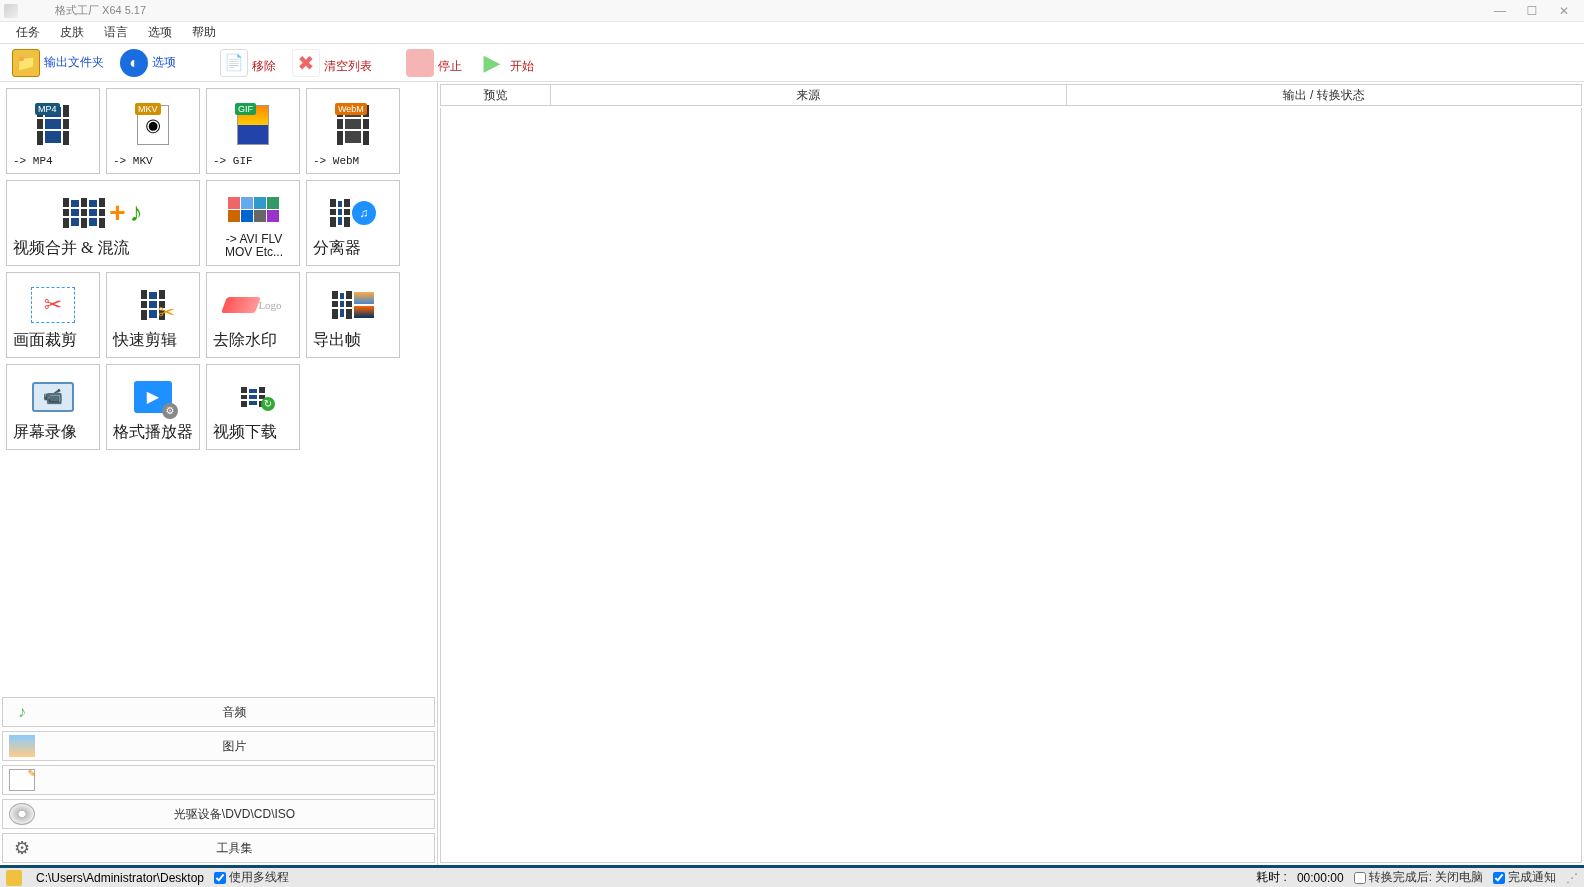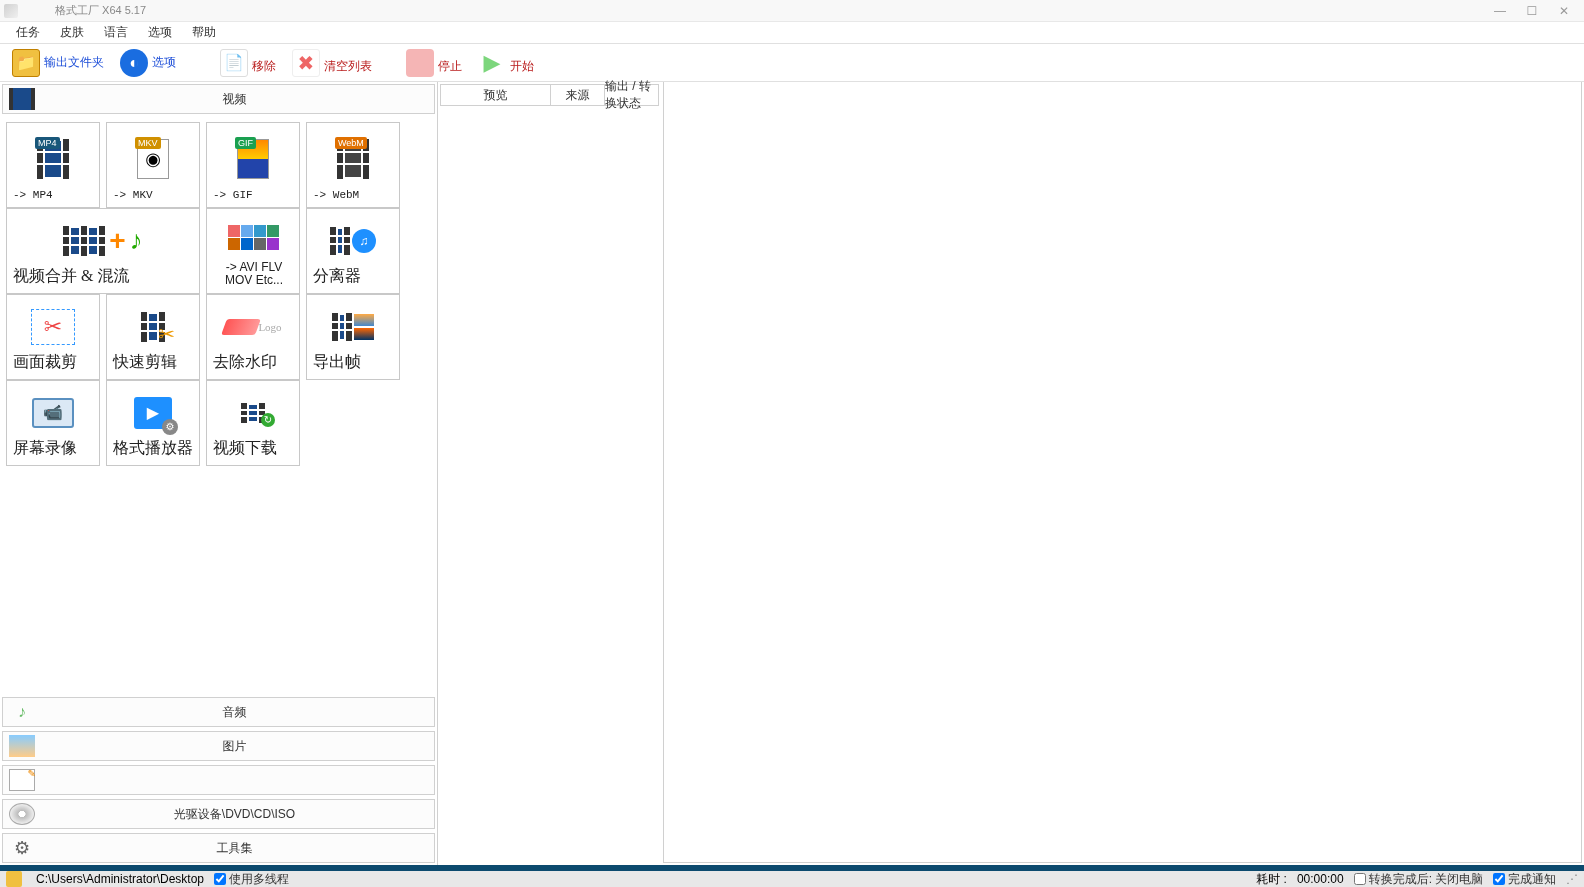--- a/index.html
+++ b/index.html
@@ -23,36 +23,36 @@
 
 .workarea { flex: 1; display: flex; min-height: 0; }
 
 .leftpanel { width: 438px; background: #fff; display: flex; flex-direction: column; border-right: 1px solid #d0d0d0; }
 
 .cat-header { height: 30px; background: #fcfcfc; border: 1px solid #d0d0d0; margin: 2px; display: flex; align-items: center; padding: 0 6px; cursor: pointer; }
 .cat-header .cat-ico { width: 26px; height: 22px; margin-right: 6px; display:flex;align-items:center;justify-content:center;font-size:16px;}
 .cat-header .cat-title { flex: 1; text-align: center; color: #333; }
 
 .cat-body { flex: 1; padding: 6px; overflow: auto; }
-.row { display: flex; gap: 6px; flex-wrap: nowrap; }
+.row { display: flex; gap: 6px; margin-bottom: 6px; flex-wrap: nowrap; }
 .item { border: 1px solid #c8c8c8; background: #fff; padding: 6px 4px; display:flex; flex-direction:column; align-items:center; justify-content:space-between; cursor:pointer; }
 .item.sq { width: 94px; height: 86px; }
 .item.wd { width: 194px; height: 86px; }
 .item .thumb { flex:1; display:flex; align-items:center; justify-content:center; }
 .item .cap { width:100%; text-align:left; font-family: "Courier New", monospace; color:#222; padding-left:2px; white-space:nowrap; overflow:hidden; font-size:11px;}
 .item .cap.zh { font-family: "Microsoft YaHei"; font-size:16px; }
 .item .cap.ctr { text-align:center; }
 
-.rightpanel { flex:1; display:flex; background:#fff; }
+.rightpanel { flex:1; display:flex; flex-direction:column; background:#fff; }
 .colhead { height:22px; display:flex; border:1px solid #d0d0d0; margin:2px; }
 .colhead > div { border-right:1px solid #d0d0d0; display:flex; align-items:center; justify-content:center; color:#333; }
 .colhead > div:last-child { border-right:none; }
 .tasklist { flex:1; margin:0 2px 2px 2px; border:1px solid #d0d0d0; border-top:none; background:#fff; }
 
-.statusbar { height:22px; background:#e8e8e8; display:flex; align-items:center; padding:0 6px; gap:10px; border-top:6px solid #0c4a6e; }
+.statusbar { height:22px; background:#e8e8e8; display:flex; align-items:center; padding:0 6px; gap:10px; border-top:3px solid #0c4a6e; }
 .statusbar .path-ico { width:16px; height:16px; background:#f0c040; border-radius:2px; display:inline-block; margin-right:4px; }
 .statusbar .spacer { flex:1; }
 .statusbar label { display:flex; align-items:center; gap:3px; color:#333; font-size:11px;}
 .statusbar input[type=checkbox]{width:12px;height:12px;}
 
 
 .ic-film { width:32px;height:40px;background:#1a4a8a;border-left:6px solid #333;border-right:6px solid #333;box-shadow:inset 0 0 0 2px #fff; position:relative;}
 .ic-film::before,.ic-film::after{content:"";position:absolute;left:-6px;right:-6px;height:2px;background:#fff;}
 .ic-film::before{top:30%}.ic-film::after{top:60%}
 .badge{position:absolute;top:-2px;left:-2px;font-size:9px;color:#fff;padding:1px 3px;border-radius:2px}
@@ -104,24 +104,20 @@
   <div class="tool-btn disabled">
     <div class="tool-ico" style="color:#7cd67c;font-size:22px">▶</div>
     <span class="lbl">开始</span>
   </div>
 </div>
 
 <div class="workarea">
 
   <div class="leftpanel">
 
-    <div class="cat-header">
-      <div class="cat-ico" style="background:#1a4a8a;border-left:4px solid #333;border-right:4px solid #333"></div>
-      <div class="cat-title">视频</div>
-    </div>
 
     <div class="cat-body">
 
       <div class="row">
         <div class="item sq">
           <div class="thumb">
               <div class="thumb-wrap">
                 <div class="ic-film"></div>
                 <span class="badge" style="background:#19577a">MP4</span>
               </div>

